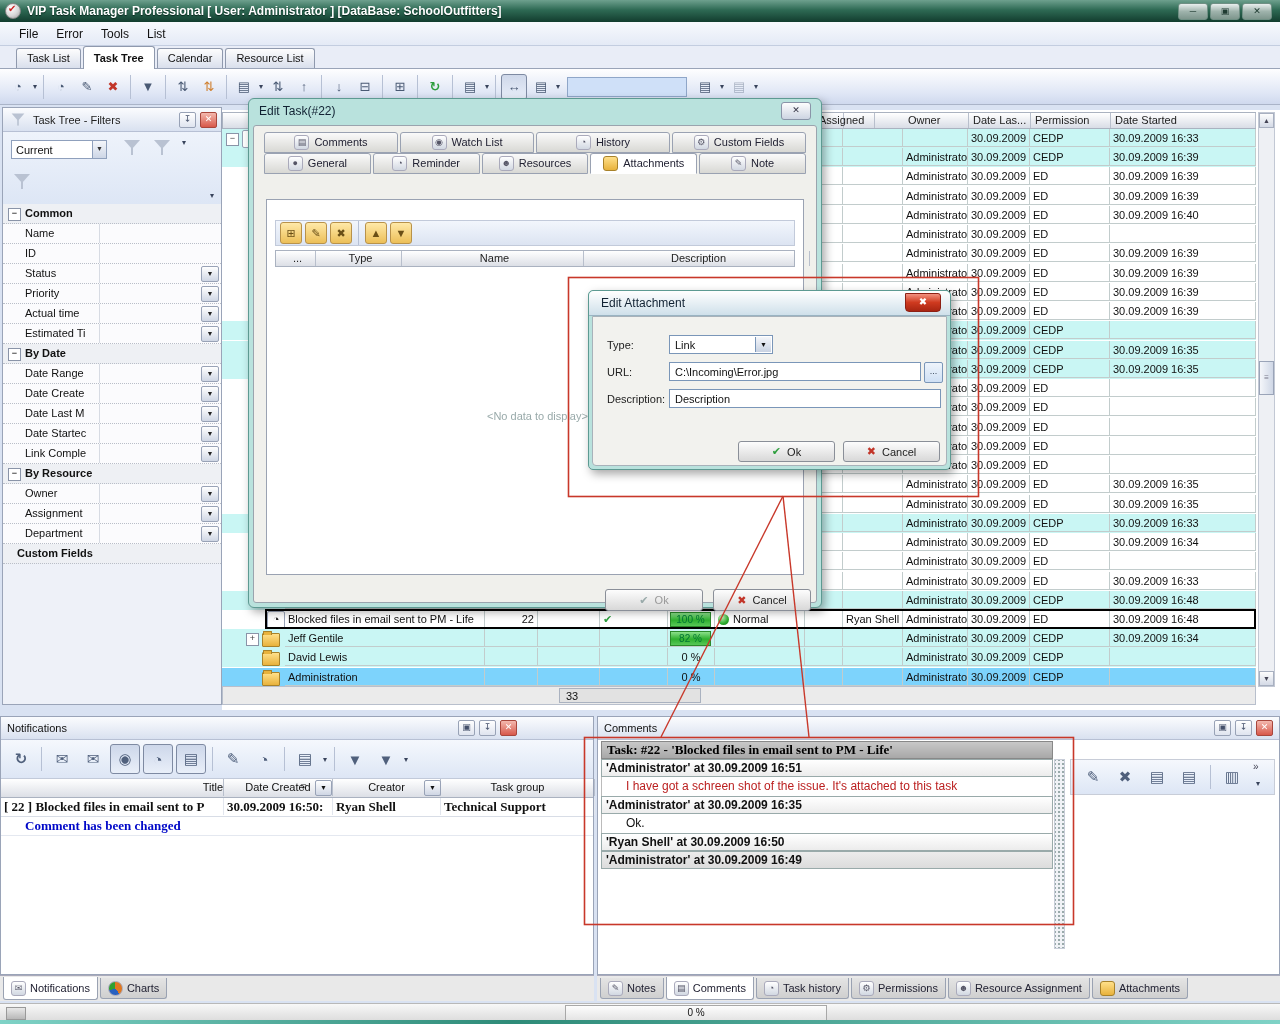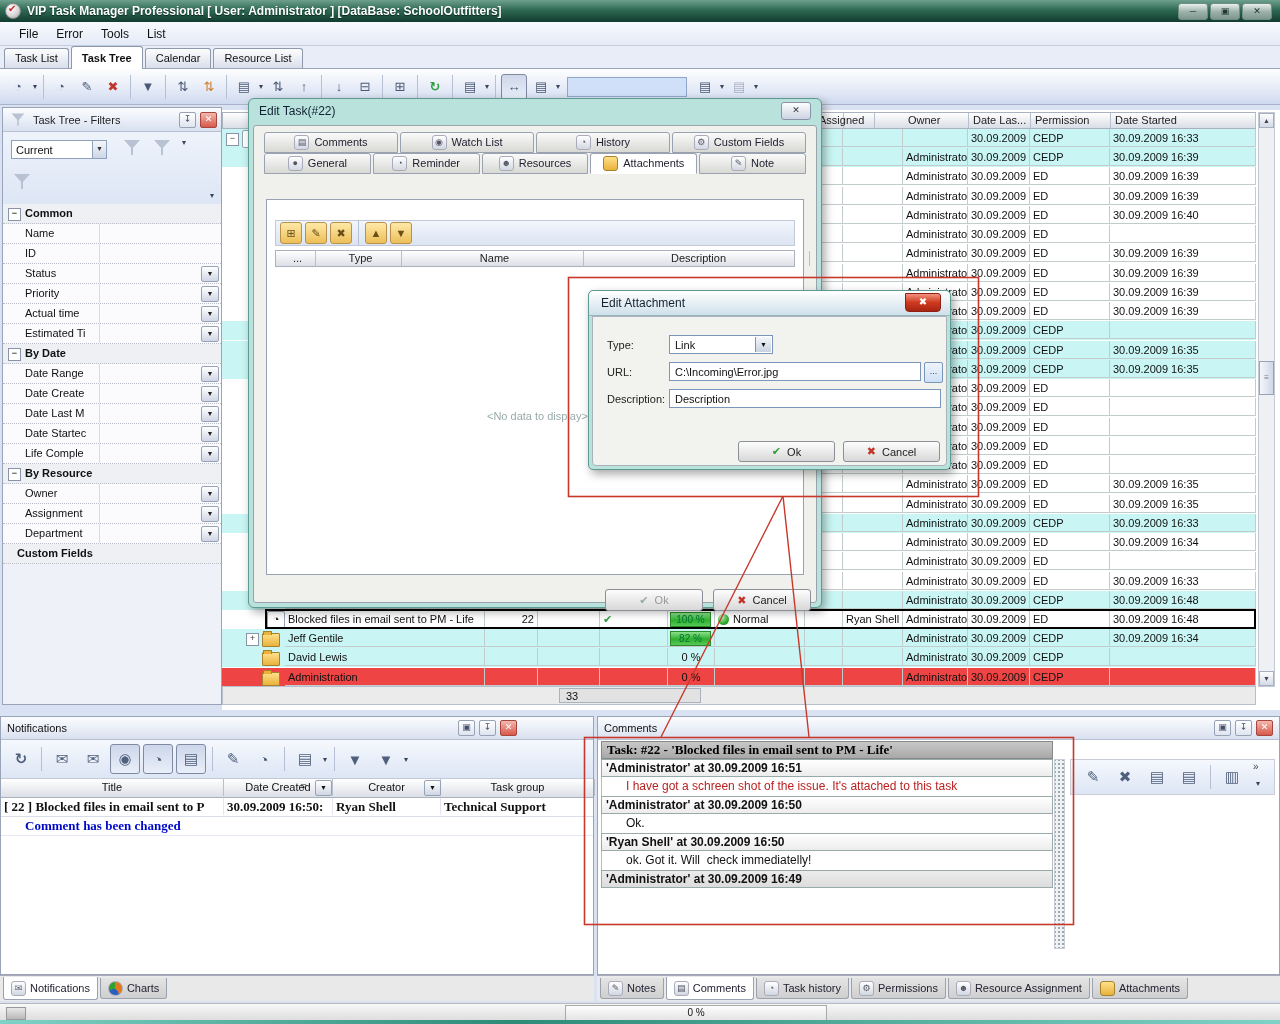--- a/index.html
+++ b/index.html
@@ -16,21 +16,21 @@
   .app-logo::after{content:"✔";position:absolute;left:2px;top:-1px;font-size:10px;color:#c22;}
   .title-text{font-size:12px;font-weight:bold;text-shadow:0 1px 1px #07261c;}
   .winbtns{margin-left:auto;display:flex;gap:2px;padding-right:8px;}
   .winbtn{width:28px;height:15px;border:1px solid #6f8f84;border-radius:3px;
     background:linear-gradient(#e9efee,#9fb3ac 50%,#7e968d);color:#203b32;
     font-size:9px;line-height:14px;text-align:center;}
   .menubar{left:0;top:22px;width:1280px;height:24px;background:linear-gradient(#f7f9fd,#e4eaf6);
     border-bottom:1px solid #c3cde0;display:flex;align-items:center;padding-left:10px;box-sizing:border-box;}
   .menu-item{padding:3px 9px;font-size:12px;}
   .maintabs{left:0;top:46px;width:1280px;height:23px;background:#e9edf7;border-bottom:1px solid #9aa4b8;
-    display:flex;align-items:flex-end;padding-left:4px;box-sizing:border-box;}
+    display:flex;align-items:flex-end;padding-left:16px;box-sizing:border-box;}
   .mtab{height:19px;line-height:19px;padding:0 10px;border:1px solid #8f99ad;border-bottom:none;
     background:linear-gradient(#fdfdfd,#d9dfec);margin-right:2px;border-radius:3px 3px 0 0;font-size:11px;}
   .mtab.active{height:22px;line-height:22px;background:#fff;font-weight:bold;margin-bottom:-1px;}
   .toolbar{left:0;top:69px;width:1280px;height:36px;background:linear-gradient(#fefeff,#dfe6f5 70%,#cfd9ee);
     border-bottom:1px solid #aab4c8;display:flex;align-items:center;padding-left:6px;box-sizing:border-box;gap:2px;}
   .chip{width:24px;height:24px;border-radius:3px;display:flex;align-items:center;justify-content:center;
     font-size:13px;color:#4a5a74;}
   .chip.small{width:20px;height:20px;font-size:11px;}
   .chip.pressed{border:1px solid #7e8aa2;background:linear-gradient(#cfd8ea,#e8eef9);}
   .chip.disabled{opacity:.4;}
@@ -319,21 +319,21 @@
           <div class="lbl">Date Last M</div>
           <div class="vline"></div>
           <div class="f-dd">▼</div>
         </div>
         <div class="f-row">
           <div class="lbl">Date Startec</div>
           <div class="vline"></div>
           <div class="f-dd">▼</div>
         </div>
         <div class="f-row">
-          <div class="lbl">Life Comple</div>
+          <div class="lbl">Link Comple</div>
           <div class="vline"></div>
           <div class="f-dd">▼</div>
         </div>
         <div class="f-row section">
           <div class="exp">−</div>
           <div class="lbl">By Resource</div>
         </div>
         <div class="f-row">
           <div class="lbl">Owner</div>
           <div class="vline"></div>
@@ -761,21 +761,21 @@
           <div class="g-cell" style="left: 446px; width: 47px; text-align: center;">0 %</div>
           <div class="g-cell" style="left: 493px; width: 90px;"></div>
           <div class="g-cell" style="left: 583px; width: 38px;"></div>
           <div class="g-cell" style="left: 621px; width: 60px;"></div>
           <div class="g-cell" style="left: 681px; width: 65px;">Administrato</div>
           <div class="g-cell" style="left: 746px; width: 62px;">30.09.2009</div>
           <div class="g-cell" style="left: 808px; width: 80px;">CEDP</div>
           <div class="g-cell" style="left: 888px; width: 146px;"></div>
           <div class="folder" style="left: 40px;"></div>
         </div>
-        <div class="g-row" style="top: 539px; background: #ef4444;">
+        <div class="g-row" style="top: 539px; background: #7dd3fc;">
           <div class="g-cell" style="left: 63px; width: 200px;">Administration</div>
           <div class="g-cell" style="left: 263px; width: 53px; text-align: right;"></div>
           <div class="g-cell" style="left: 316px; width: 62px;"></div>
           <div class="g-cell" style="left: 378px; width: 68px;"></div>
           <div class="g-cell" style="left: 446px; width: 47px; text-align: center;">0 %</div>
           <div class="g-cell" style="left: 493px; width: 90px;"></div>
           <div class="g-cell" style="left: 583px; width: 38px;"></div>
           <div class="g-cell" style="left: 621px; width: 60px;"></div>
           <div class="g-cell" style="left: 681px; width: 65px;">Administrato</div>
           <div class="g-cell" style="left: 746px; width: 62px;">30.09.2009</div>
@@ -917,21 +917,21 @@
         <div class="nf-chip">◔</div>
         <div class="tsep"></div>
         <div class="nf-chip">▤</div>
         <div class="dd">▾</div>
         <div class="tsep"></div>
         <div class="nf-chip">▼</div>
         <div class="nf-chip">▼</div>
         <div class="dd">▾</div>
       </div>
     <div class="nf-headrow" id="nf-headrow">
-        <div class="nf-hcell" style="left: 0px; width: 223px;">Title</div>
+        <div class="nf-hcell" style="left: 0px; width: 223px; text-align: right;">Title</div>
         <div class="nf-hcell" style="left: 223px; width: 109px;">Date Created</div>
         <div class="sort-dd" style="left: 295px; border: none; background: none;">▽</div>
         <div class="sort-dd" style="left: 314px;">▼</div>
         <div class="nf-hcell" style="left: 332px; width: 108px;">Creator</div>
         <div class="sort-dd" style="left: 423px;">▼</div>
         <div class="nf-hcell" style="left: 440px; width: 154px;">Task group</div>
       </div>
     <div class="nf-row" id="nf-row">
         <div class="nf-cell" style="left: 0px; width: 223px;">[ 22 ] Blocked files in email sent to P</div>
         <div class="nf-cell" style="left: 223px; width: 109px;">30.09.2009 16:50:</div>
@@ -957,24 +957,23 @@
       <div class="p-btns">
         <div class="pbtn">▣</div>
         <div class="pbtn">↧</div>
         <div class="pbtn close">✕</div>
       </div>
     </div>
     <div class="cm-taskhdr abs" style="left:3px;top:24px;width:452px;">Task: #22 - 'Blocked files in email sent to PM - Life'</div>
     <div class="abs" id="cm-list" style="left:3px;top:42px;width:452px;">
         <div class="cm-entry-h">'Administrator' at 30.09.2009 16:51</div>
         <div class="cm-entry-b" style="color: rgb(187, 32, 32);">I have got a schreen shot of the issue. It's attached to this task</div>
-        <div class="cm-entry-h">'Administrator' at 30.09.2009 16:50</div>
+        <div class="cm-entry-h">'Administrator' at 30.09.2009 16:35</div>
         <div class="cm-entry-b">Ok.</div>
         <div class="cm-entry-h">'Ryan Shell' at 30.09.2009 16:50</div>
-        <div class="cm-entry-b">ok. Got it. Will  check immediatelly!</div>
         <div class="cm-entry-h" style="background: linear-gradient(rgb(236, 236, 236), rgb(220, 220, 220));">'Administrator' at 30.09.2009 16:49</div>
       </div>
     <div class="cm-scroll dotcol" style="left:456px;top:42px;height:190px;"></div>
     <div class="abs" id="cm-side" style="left:472px;top:42px;width:205px;height:36px;background:linear-gradient(#f5f8fd,#dde6f5);border:1px solid #c8cdd8;display:flex;align-items:center;gap:4px;padding-left:8px;box-sizing:border-box;">
         <div class="nf-chip">✎</div>
         <div class="nf-chip">✖</div>
         <div class="nf-chip">▤</div>
         <div class="nf-chip">▤</div>
         <div class="tsep"></div>
         <div class="nf-chip">▥</div>

